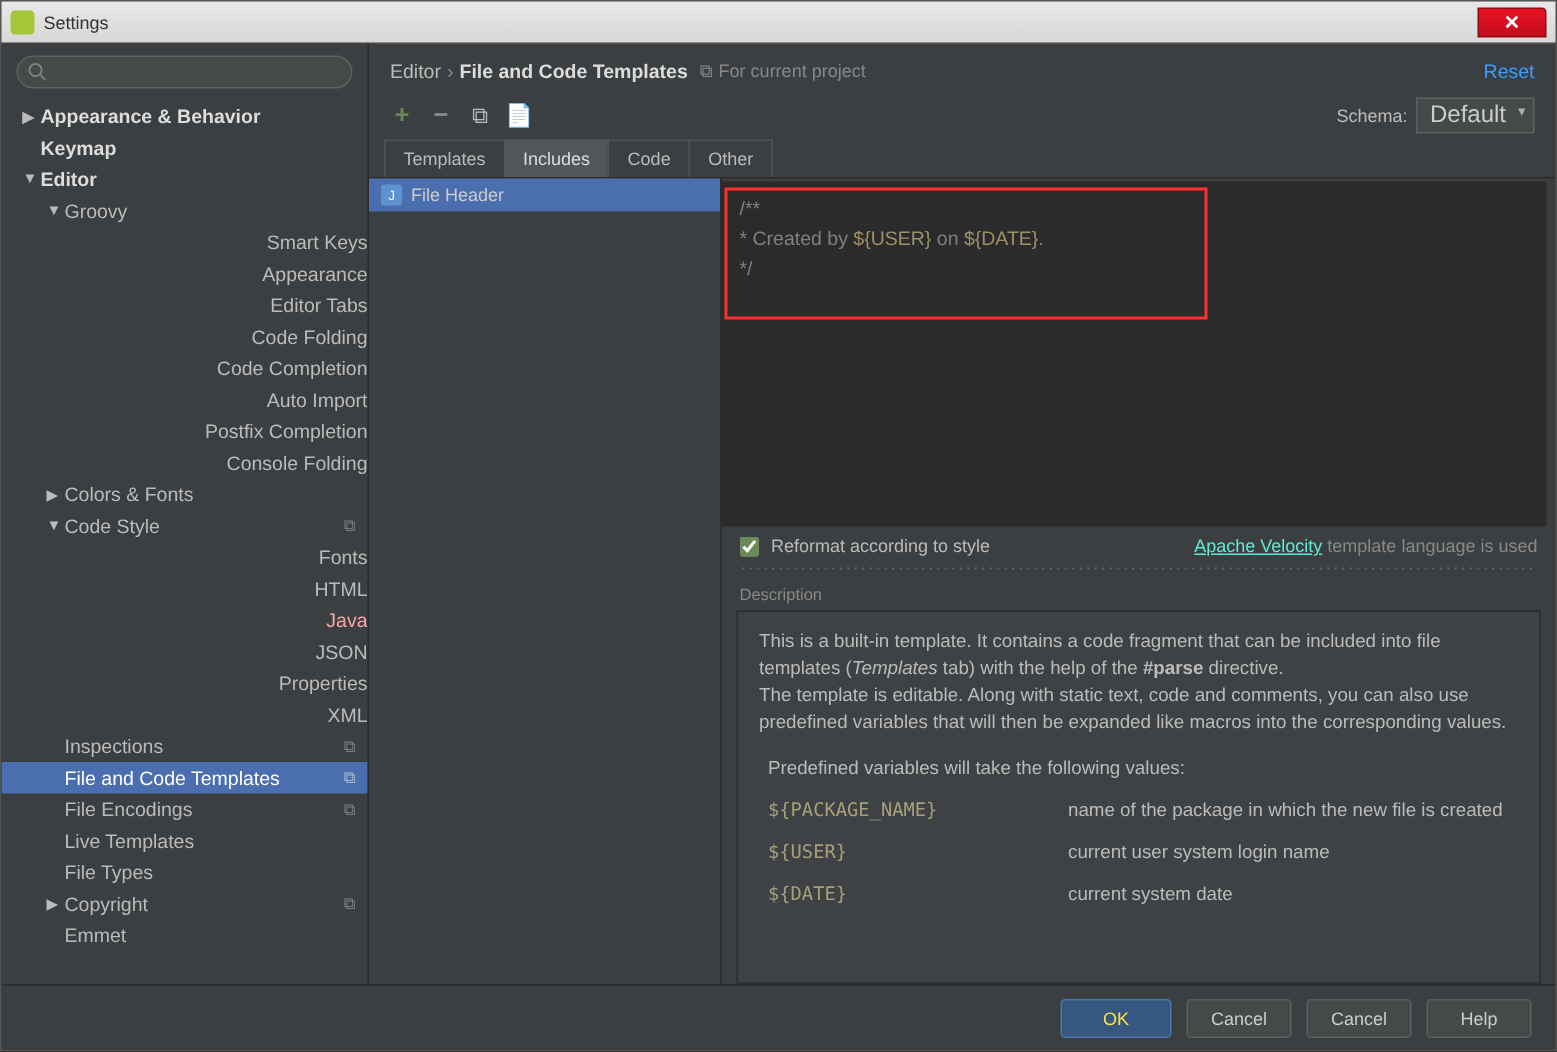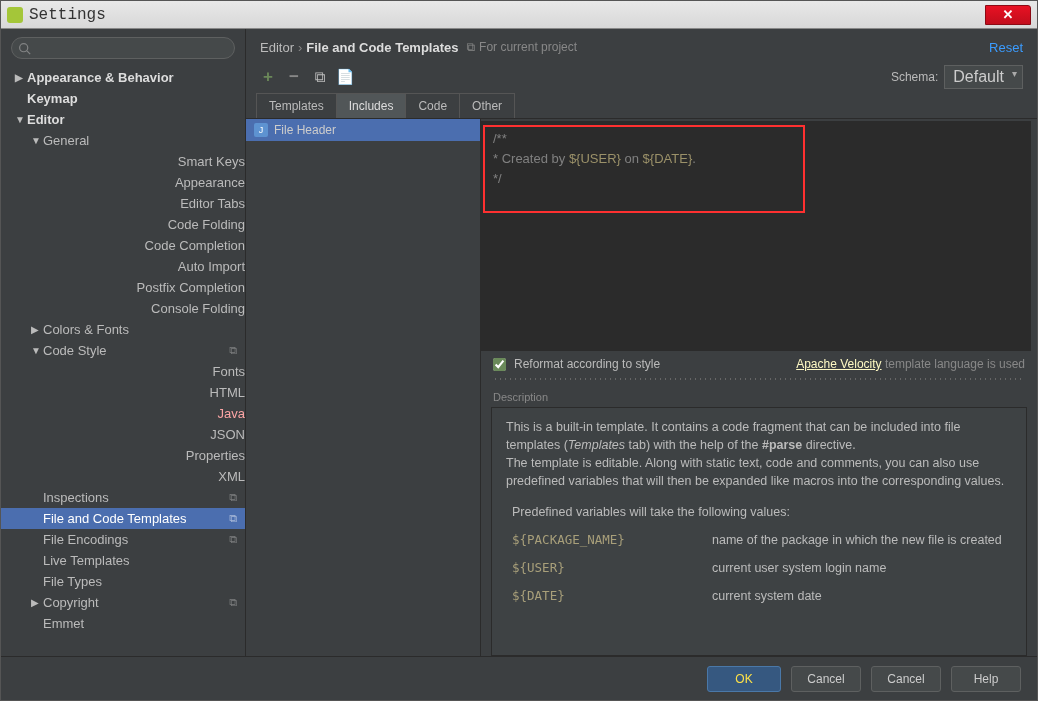--- a/index.html
+++ b/index.html
@@ -1,20 +1,20 @@
 <!DOCTYPE html>
 <html><head>
 <meta charset="utf-8">
 <style>
 * { box-sizing: border-box; margin: 0; padding: 0; font-family: "Segoe UI", Arial, sans-serif; }
 body { background: #000; width: 1038px; height: 701px; overflow: hidden; }
 .window { width: 1038px; height: 701px; background: #3c3f41; border: 1px solid #555; display: flex; flex-direction: column; }
 .titlebar { height: 28px; background: linear-gradient(#e8e8e8, #d8d8d8); display: flex; align-items: center; padding: 0 6px; border-bottom: 1px solid #888; }
 .titlebar-icon { width: 16px; height: 16px; background: #a4c639; border-radius: 3px; margin-right: 6px; }
-.titlebar-text { font-size: 16px; color: #333; font-family: Liberation Mono, monospace; }
+.titlebar-text { font-size: 12px; color: #333; }
 .titlebar-btns { margin-left: auto; display: flex; }
 .win-btn { width: 30px; height: 20px; border: 1px solid #aaa; background: linear-gradient(#f0f0f0,#d0d0d0); margin-left: 2px; font-size: 11px; display:flex; align-items:center; justify-content:center; color:#333; cursor:pointer; }
 .win-close { background: linear-gradient(#e81123,#c20d1c); color:#fff; border-color:#8b0a14; width:46px; border-radius: 0 3px 0 0;}
 .win-close .x { font-weight:bold; font-size:13px; }
 .body-row { flex: 1; display: flex; background: #3c3f41; min-height: 0; }
 .sidebar { width: 245px; background: #3c3f41; border-right: 1px solid #2b2b2b; display:flex; flex-direction:column; }
 .search-wrap { padding: 8px 10px 6px 10px; }
 .search { width: 100%; height: 22px; background: #45494a; border: 1px solid #5e6060; border-radius: 11px; color: #bbb; padding: 0 8px 0 24px; font-size: 12px; }
 .search-wrap-inner { position:relative; }
 .search-icon { position:absolute; left:7px; top:4px; width:13px; height:13px; opacity:.6; }
@@ -47,21 +47,21 @@
 .template-list { width:235px; background:#3c3f41; border-right:1px solid #2b2b2b; }
 .template-item { display:flex; align-items:center; height:22px; padding:0 8px; font-size:12px; color:#ccc; background:#4b6eaf; cursor:pointer; gap:6px;}
 .template-item .ficon { width:14px; height:14px; background:#5e93d1; border-radius:2px; display:flex; align-items:center; justify-content:center; font-size:9px; color:#fff;}
 .editor-col { flex:1; display:flex; flex-direction:column; min-width:0;}
 .editor-area { height:230px; background:#2b2b2b; position:relative; font-family: "Consolas", monospace; font-size:13px; color:#808080; padding:8px 12px; line-height:1.55; margin:2px 6px 0 0;}
 .editor-highlight { position:absolute; top:4px; left:2px; width:322px; height:88px; border:2px solid #ff3030; pointer-events:none;}
 .code-line .var { color:#9b9169; }
 .fmt-row { display:flex; align-items:center; padding:6px 12px 6px 12px; font-size:12px; color:#bbb; gap:8px;}
 .fmt-row input[type=checkbox]{ accent-color:#6a8a5a; }
 .fmt-right { margin-left:auto; color:#888;}
-.fmt-right a { color:#fef9c3; text-decoration:underline; cursor:pointer;}
+.fmt-right a { color:#5eead4; text-decoration:underline; cursor:pointer;}
 .fmt-dots { height:4px; background-image: radial-gradient(#666 1px, transparent 1px); background-size: 5px 4px; margin:0 12px;}
 .desc-label { color:#888; font-size:11px; padding:10px 0 4px 12px;}
 .desc-box { margin:0 10px 0 10px; background:#3e4244; border:1px solid #2b2b2b; padding:10px 14px; font-size:12.5px; color:#bbb; overflow-y:auto; flex:1; line-height:1.45;}
 .desc-box i { font-style:italic;}
 .desc-box b { font-weight:bold;}
 .vars-intro { margin-top:12px; margin-left:6px;}
 .var-row { display:flex; margin-top:10px; margin-left:6px;}
 .var-row .vname { width:200px; font-family:"Consolas",monospace; color:#a89f7a;}
 .var-row .vdesc { flex:1; color:#bbb;}
 .footer { height:44px; display:flex; align-items:center; justify-content:flex-end; padding:0 16px; gap:10px; border-top:1px solid #2b2b2b; background:#3c3f41;}
@@ -103,21 +103,21 @@
           <div class="tree-row d0 bold">
             <span class="arrow"></span>
             <span>Keymap</span>
           </div>
           <div class="tree-row d0 bold">
             <span class="arrow">▼</span>
             <span>Editor</span>
           </div>
           <div class="tree-row d1">
             <span class="arrow">▼</span>
-            <span>General</span>
+            <span>Groovy</span>
           </div>
           <div class="tree-row d2">
             <span class="arrow"></span>
             <span>Smart Keys</span>
           </div>
           <div class="tree-row d2">
             <span class="arrow"></span>
             <span>Appearance</span>
           </div>
           <div class="tree-row d2">

